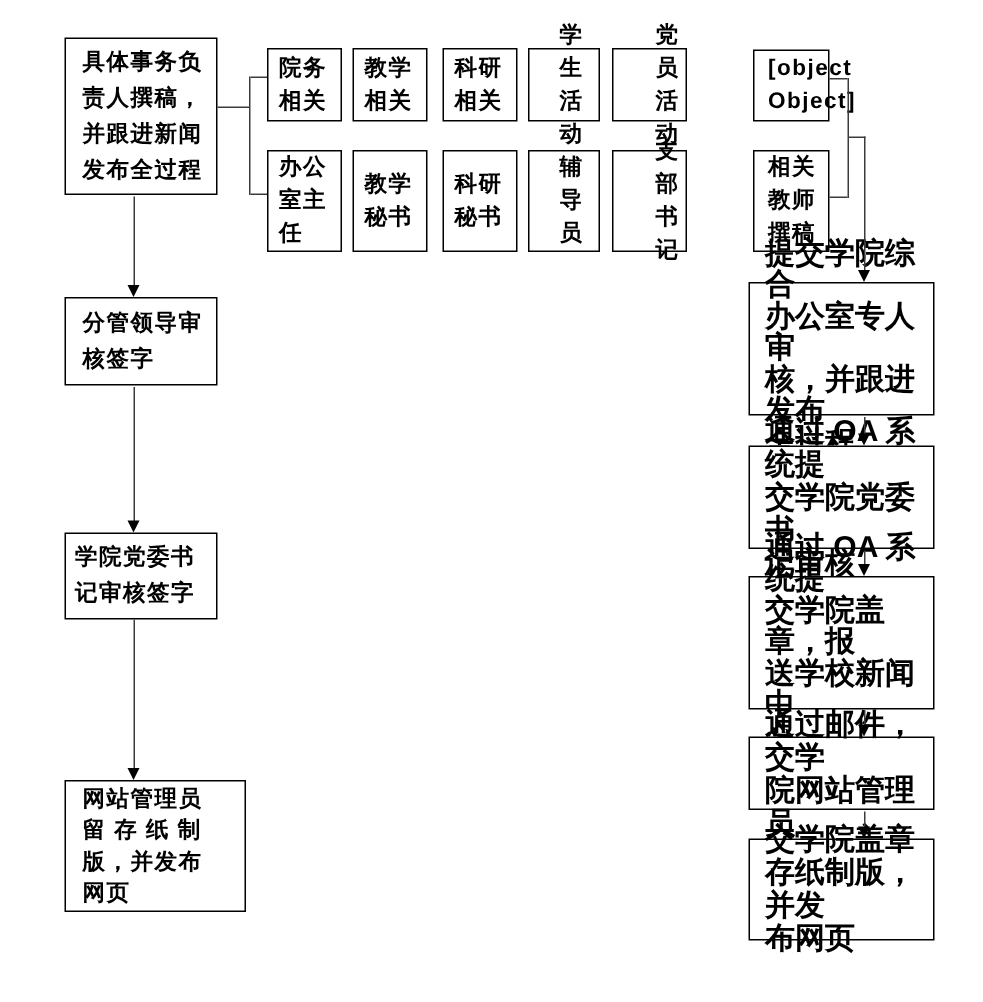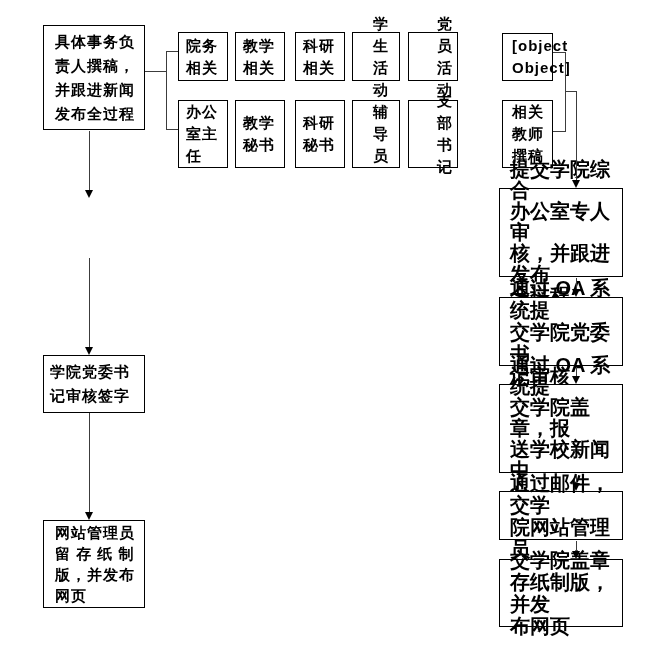--- a/index.html
+++ b/index.html
@@ -23,21 +23,21 @@
   .txt{
     width:100%;
     white-space:pre-line;
     font-size:15px;
     line-height:22px;
   }
   
   .bL1{left:43px;top:25px;width:102px;height:105px;padding:0 5px 0 11px;}
   .bL2{left:43px;top:198px;width:102px;height:59px;padding:0 5px 0 11px;}
   .bL3{left:43px;top:355px;width:102px;height:58px;padding:0 5px 0 6px;}
-  .bL4{left:43px;top:520px;width:102px;height:88px;padding:0 5px 0 11px;}
+  .bL4{left:43px;top:520px;width:121px;height:88px;padding:0 5px 0 11px;}
   .bL1 .txt,.bL2 .txt,.bL3 .txt{line-height:24px;letter-spacing:1px;}
   .bL4 .txt{line-height:21px;letter-spacing:1px;}
   
   .gr{padding:0 7px;}
   .gr .txt{line-height:22px;letter-spacing:1px;}
   .r1{top:32px;height:49px;}
   .r2{top:100px;height:68px;}
   .c1{left:178px;width:50px;}
   .c2{left:235px;width:50px;}
   .c3{left:295px;width:50px;}
@@ -68,20 +68,24 @@
 <body>
 
 <div class="canvas">
 
   <div class="box bL1">
     <div class="txt">具体事务负
 责人撰稿，
 并跟进新闻
 发布全过程</div>
   </div>
+  <div class="box bL2">
+    <div class="txt">分管领导审
+核签字</div>
+  </div>
   <div class="box bL3">
     <div class="txt">学院党委书
 记审核签字</div>
   </div>
   <div class="box bL4">
     <div class="txt">网站管理员
 留 存 纸 制
 版，并发布
 网页</div>
   </div>

